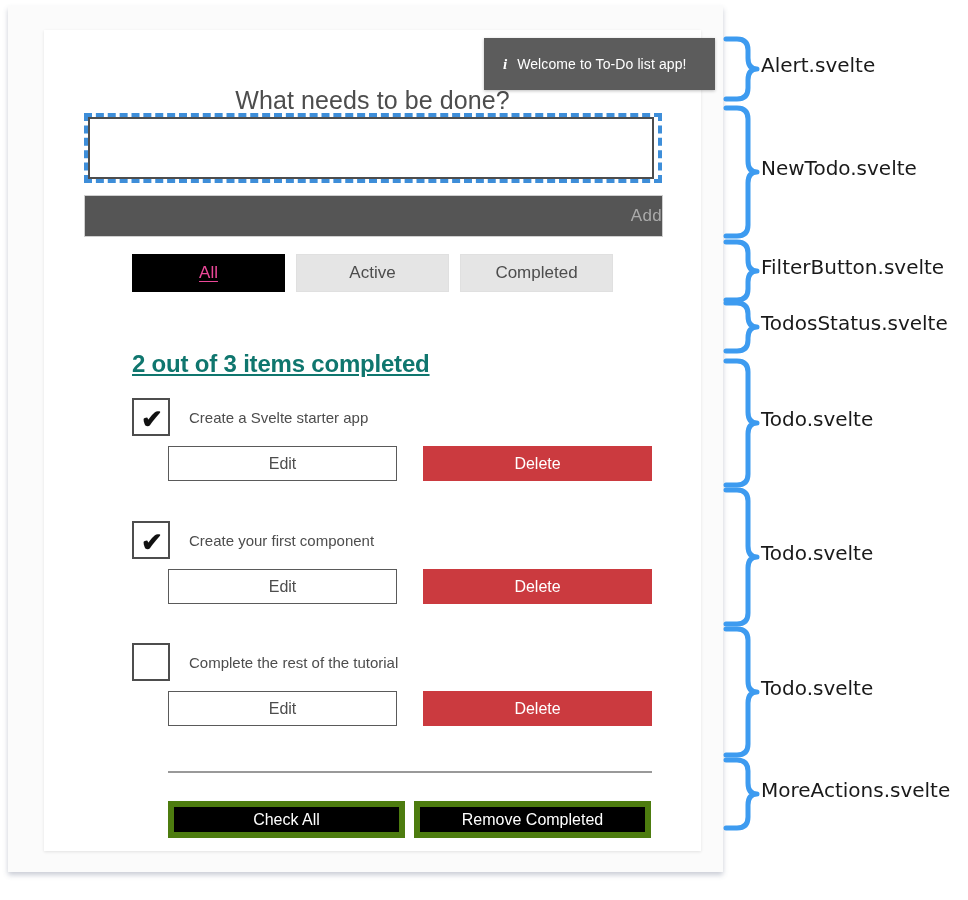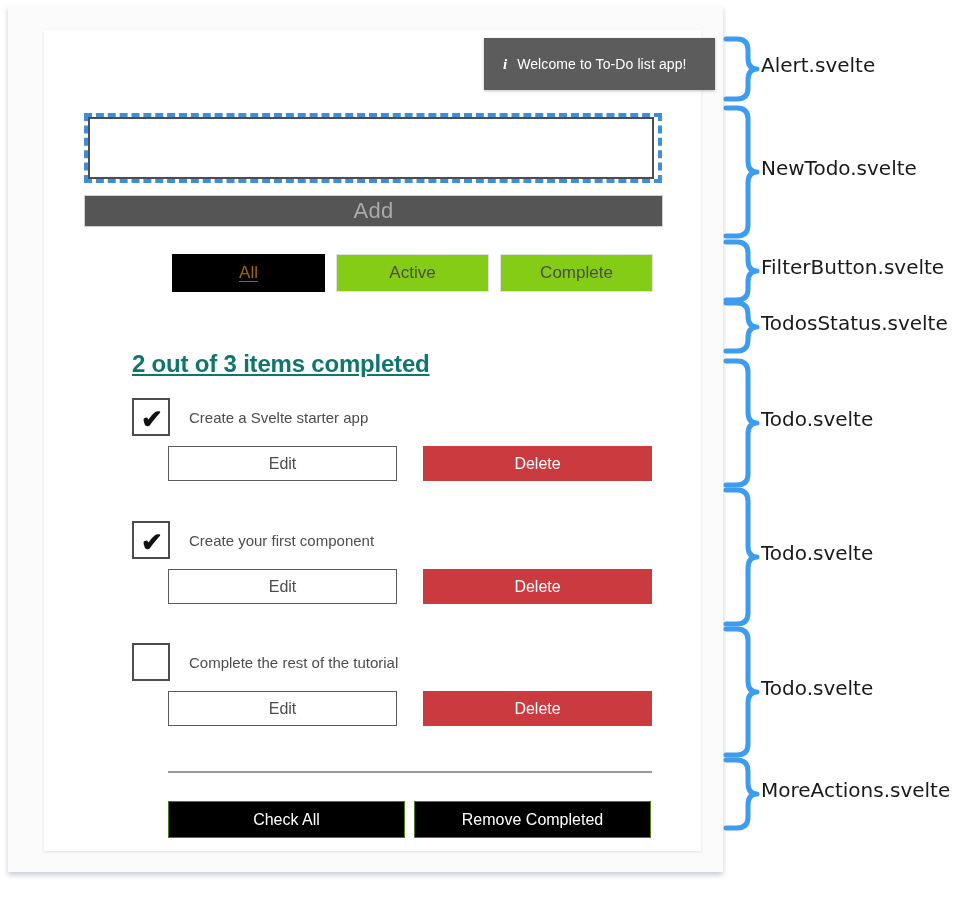--- a/index.html
+++ b/index.html
@@ -83,61 +83,61 @@
     border: 4px dashed #3e8ed9;
     pointer-events: none;
   }
 
   
   .add-button {
     position: absolute;
     left: 40px;
     top: 165px;
     width: 579px;
-    height: 32px;
+    height: 42px;
     background: #555555;
     border: 1px solid #cfcfcf;
     box-sizing: border-box;
     color: #aaaaaa;
-    font-size: 22px;
+    font-size: 17px;
     font-family: "Liberation Sans", sans-serif;
     letter-spacing: 0.3px;
     cursor: default;
     padding: 0;
+    text-align: right;
   }
 
   
   .filter-row {
     position: absolute;
     left: 88px;
     top: 224px;
     display: flex;
     gap: 0;
   }
   .filter-btn {
     width: 153px;
     height: 38px;
     box-sizing: border-box;
-    background: #84cc16;
+    background: #e5e5e5;
     border: 1px solid #e0e0e0;
     color: #4d4d4d;
     font-size: 17px;
     font-family: "Liberation Sans", sans-serif;
     cursor: pointer;
     margin-right: 11px;
     padding: 0;
   }
   .filter-btn:last-child { margin-right: 0; }
   .filter-btn.selected {
     background: #000000;
     border-color: #000000;
-    color: #a16207;
+    color: #ec4899;
     text-decoration: underline;
     text-underline-offset: 3px;
-    margin-left: 40px;
   }
 
   
   .todos-status {
     position: absolute;
     left: 88px;
     top: 300px;
     font-size: 24px;
     font-weight: bold;
     color: #0f766e;
@@ -224,21 +224,21 @@
     position: absolute;
     left: 124px;
     top: 771px;
     display: flex;
   }
   .btn-dark {
     width: 237px;
     height: 37px;
     box-sizing: border-box;
     background: #000000;
-    border: 1px solid #4d7c0f;
+    border: 6px solid #4d7c0f;
     color: #ffffff;
     font-size: 16px;
     font-family: "Liberation Sans", sans-serif;
     cursor: pointer;
     padding: 0;
   }
   .btn-dark.second { margin-left: 9px; }
 
   
   .alert-toast {
@@ -294,32 +294,33 @@
     white-space: nowrap;
     font-family: "DejaVu Sans", sans-serif;
   }
 </style>
 </head>
 <body>
 
 <div class="outer-panel">
   <div class="app-card">
 
+    <div class="app-heading">What needs to be done?</div>
 
     <div class="newtodo-wrap">
       <input class="newtodo-input" type="text" value="" style="">
       <div class="focus-ring"></div>
     </div>
 
     <button class="add-button">Add</button>
 
     <div class="filter-row">
       <button class="filter-btn selected">All</button>
       <button class="filter-btn">Active</button>
-      <button class="filter-btn">Complete</button>
+      <button class="filter-btn">Completed</button>
     </div>
 
     <h2 class="todos-status">2 out of 3 items completed</h2>
 
     <div class="todo-item" style="top:366px">
       <div class="todo-row-top">
         <span class="checkbox">
           <span class="tick">✔</span>
         </span>
         <span class="todo-label">Create a Svelte starter app</span>

